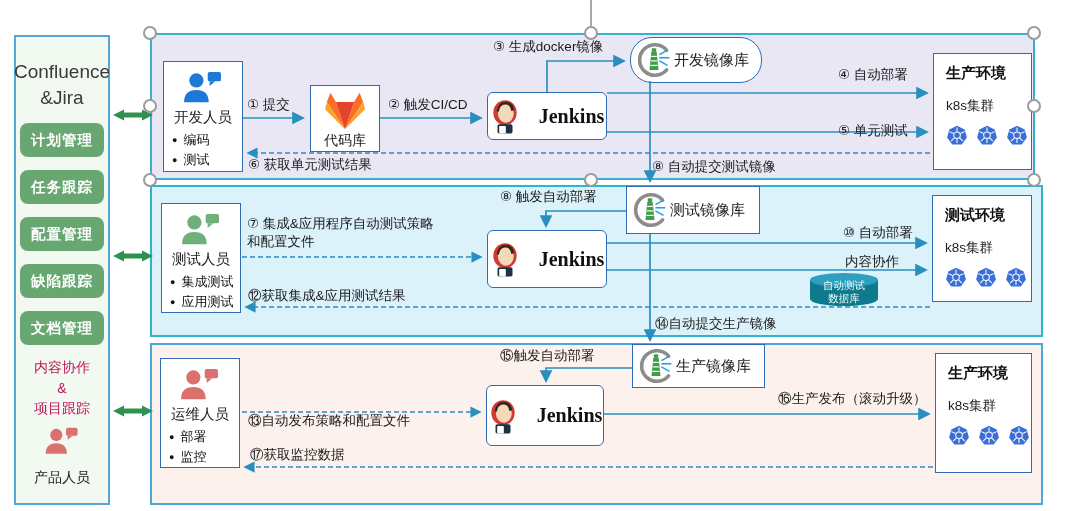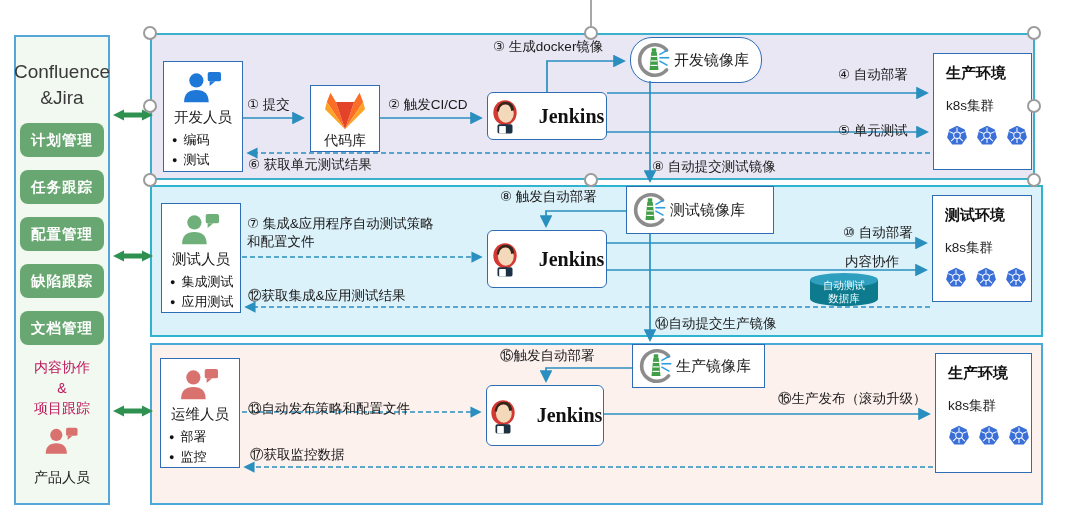--- a/index.html
+++ b/index.html
@@ -192,21 +192,21 @@
     <svg width="30" height="36" viewBox="0 0 36 42">
       <ellipse cx="18" cy="17" rx="14" ry="15" fill="#d33833"></ellipse>
       <ellipse cx="19" cy="18" rx="9.5" ry="11" fill="#f3d9b9"></ellipse>
       <path d="M8 15 q2-11 11-11 q9 0 10 10 l-3.5 1 q-1-8 -7-8 q-7 0-8 9 z" fill="#33261c"></path>
       <rect x="9" y="31" width="18" height="11" rx="2" fill="#1c3144"></rect>
       <rect x="11" y="33" width="8" height="9" rx="1" fill="#ffffff"></rect>
     </svg>
     <span class="jenkins-word">Jenkins</span>
   </div>
 
-  <div class="box registry" style="left:626px;top:186px;width:148px;height:48px;">
+  <div class="box registry" style="left:626px;top:186px;width:134px;height:48px;">
     <svg width="36" height="36" viewBox="0 0 40 40">
       <path d="M34 9 A17 17 0 1 0 34 31" fill="none" stroke="#8c8c8c" stroke-width="4" stroke-linecap="round"></path>
       <polygon points="15,31 17,11 23,11 25,31" fill="#3f9e46"></polygon>
       <rect x="17.5" y="7" width="5" height="4" fill="#3f9e46"></rect>
       <line x1="16" y1="26" x2="24" y2="26" stroke="#fff" stroke-width="1.3"></line>
       <line x1="16.4" y1="21" x2="23.6" y2="21" stroke="#fff" stroke-width="1.3"></line>
       <line x1="16.8" y1="16" x2="23.2" y2="16" stroke="#fff" stroke-width="1.3"></line>
       <g stroke="#2d9fe0" stroke-width="1.8">
         <line x1="26" y1="14" x2="35" y2="9"></line>
         <line x1="26" y1="17.5" x2="37" y2="17.5"></line>
@@ -363,21 +363,21 @@
   <div class="label" style="left:248px;top:156px;">⑥ 获取单元测试结果</div>
   <div class="label" style="left:652px;top:158px;">⑧ 自动提交测试镜像</div>
 
   <div class="label wrap" style="left:247px;top:215px;width:192px;">⑦ 集成&amp;应用程序自动测试策略和配置文件</div>
   <div class="label" style="left:500px;top:188px;">⑧ 触发自动部署</div>
   <div class="label" style="left:843px;top:224px;">⑩ 自动部署</div>
   <div class="label" style="left:845px;top:253px;">内容协作</div>
   <div class="label" style="left:248px;top:287px;">⑫获取集成&amp;应用测试结果</div>
   <div class="label" style="left:655px;top:315px;">⑭自动提交生产镜像</div>
 
-  <div class="label" style="left:248px;top:400px;">⑬自动发布策略和配置文件</div>
+  <div class="label" style="left:248px;top:412px;">⑬自动发布策略和配置文件</div>
   <div class="label" style="left:500px;top:347px;">⑮触发自动部署</div>
   <div class="label" style="left:778px;top:390px;">⑯生产发布（滚动升级）</div>
   <div class="label" style="left:250px;top:446px;">⑰获取监控数据</div>
 
   <svg class="arrows" width="1080" height="511">
     <defs>
       <marker id="ah" viewBox="0 0 10 10" refX="8.5" refY="5" markerWidth="7.5" markerHeight="7.5" orient="auto-start-reverse">
         <path d="M0,0 L10,5 L0,10 z" fill="#2a8fbf"></path>
       </marker>
     </defs>

